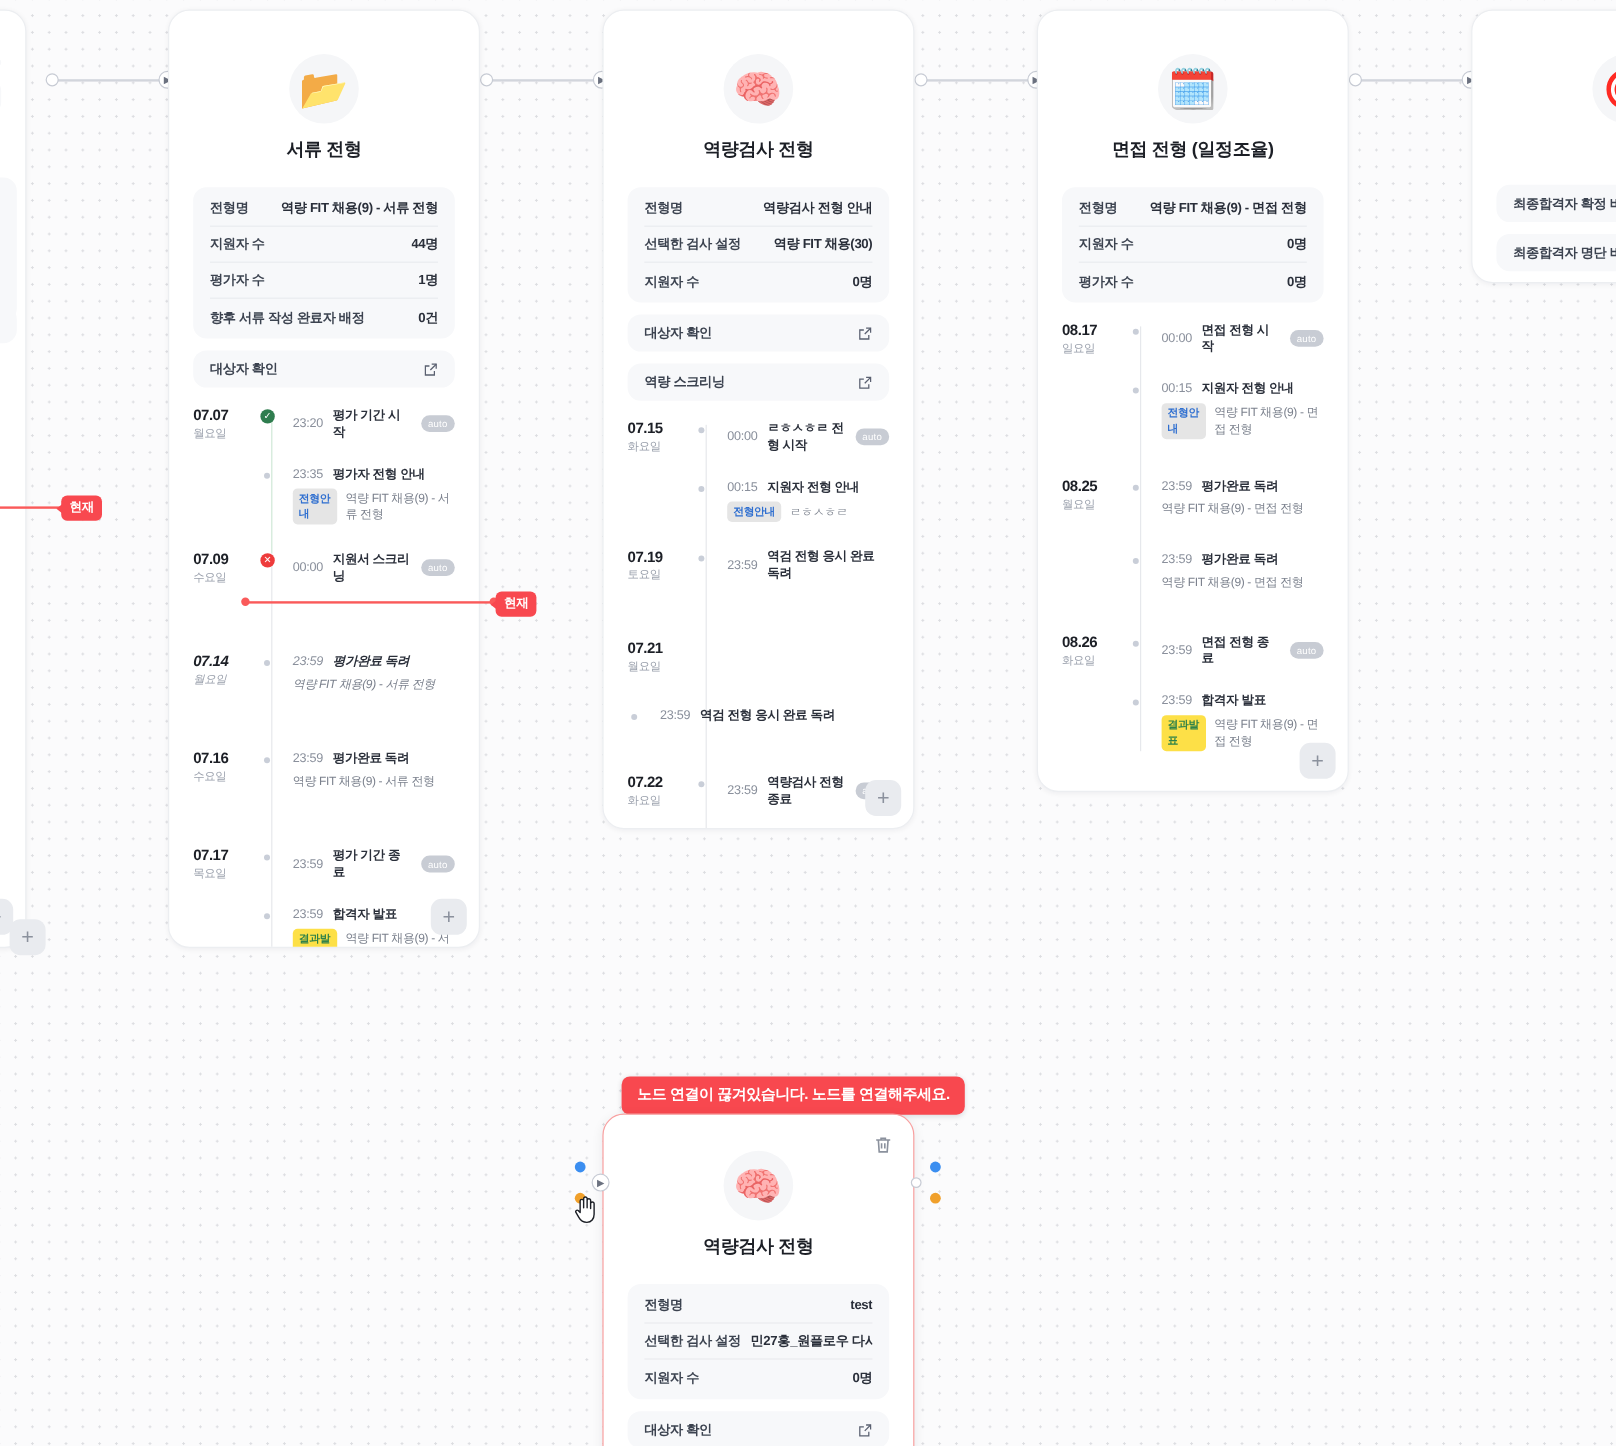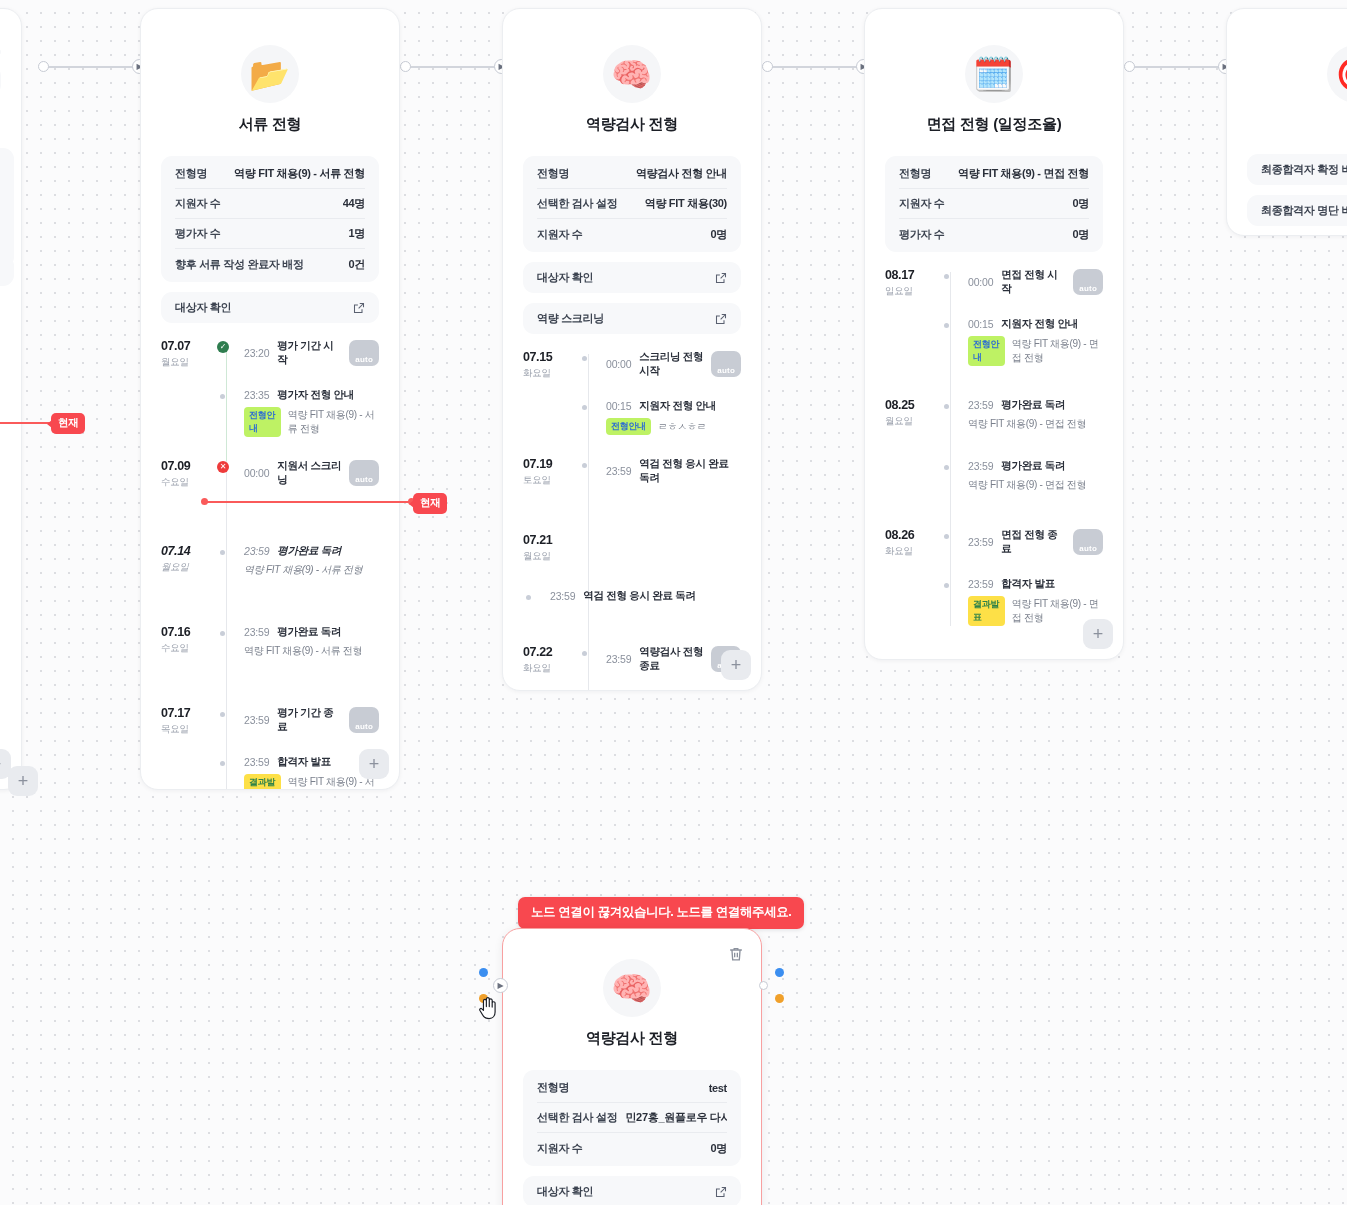--- a/index.html
+++ b/index.html
@@ -121,29 +121,29 @@
   .dot-x {
     width: 12px; height: 12px; border-radius: 50%;
     background: #ee3b3b; color: #fff; font-size: 8px; line-height: 12px;
     text-align: center; font-weight: bold; margin-top: 1px;
   }
   .tl-line1 { display: flex; align-items: center; gap: 8px; }
   .tl-time { font-size: 10.5px; color: #8a909c; font-weight: normal; letter-spacing:-0.2px;}
   .tl-name { font-size: 10.5px; color: #2a2f3a; font-weight: bold; letter-spacing:-0.3px;}
   .auto-badge {
     font-size: 8px; color: #ffffff; background: #c8ccd4;
-    border-radius: 7px; padding: 15px 6px 2px 6px; font-weight: bold;
+    border-radius: 7px; padding: 3px 6px 2px 6px; font-weight: normal;
     letter-spacing: 0.2px;
   }
   .tl-line2 { margin-top: 5px; display: flex; align-items: center; gap: 7px; }
   .tag {
     font-size: 9px; font-weight: bold; border-radius: 4px; padding: 2px 5px;
     letter-spacing: -0.3px;
   }
-  .tag.blue { background: #bef264; color: #2f6fd0; }
+  .tag.blue { background: #e5e5e5; color: #2f6fd0; }
   .tag.green { background: #fde047; color: #2f8249; }
   .tl-sub { font-size: 10px; color: #7b818d; letter-spacing: -0.3px; }
 
   
   .add-btn {
     position: absolute; right: 0px; bottom: 0px;
     width: 30px; height: 30px; border-radius: 9px;
     background: #e9ebef; color: #8b919d;
     display: flex; align-items: center; justify-content: center;
     font-size: 18px; line-height: 1; cursor: pointer;
@@ -478,21 +478,21 @@
             <div class="d">07.15</div>
             <div class="w">화요일</div>
           </div>
           <div class="tl-events">
             <div class="tl-ev">
               <div class="tl-marker">
                   <div class="dot-sm"></div>
                 </div>
               <div class="tl-line1">
                 <span class="tl-time">00:00</span>
-                <span class="tl-name">스크리닝 전형 시작</span>
+                <span class="tl-name">ㄹㅎㅅㅎㄹ 전형 시작</span>
                 <span class="auto-badge">auto</span>
               </div>
             </div>
             <div class="tl-ev">
               <div class="tl-marker">
                   <div class="dot-sm"></div>
                 </div>
               <div class="tl-line1">
                 <span class="tl-time">00:15</span>
                 <span class="tl-name">지원자 전형 안내</span>

